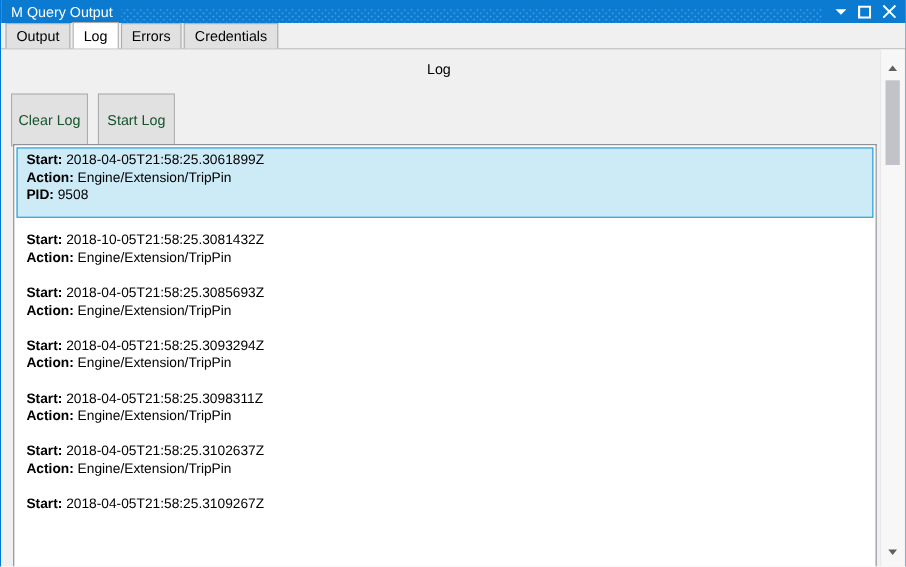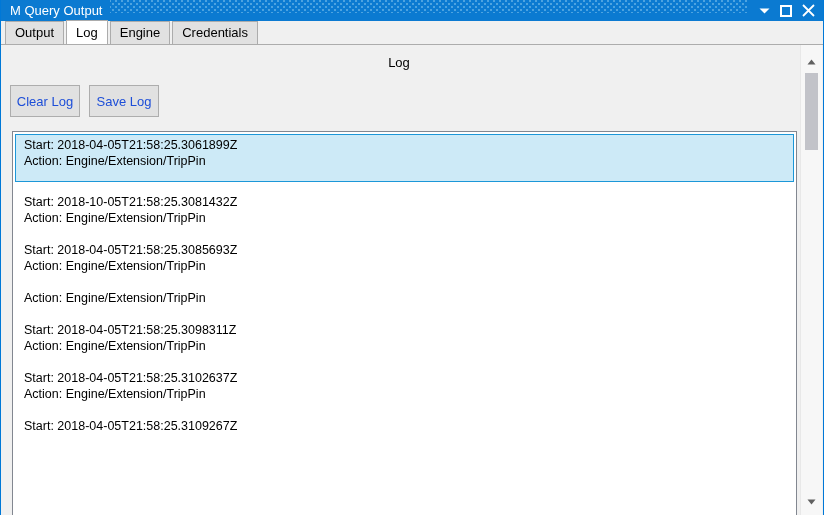--- a/index.html
+++ b/index.html
@@ -28,21 +28,21 @@
   }
 
   
   #titlebar {
     position: absolute;
     left: 0; top: 0;
     width: 824px;
     height: 21px;
     background: #0b7ad1;
     display: flex;
-    align-items: flex-start;
+    align-items: flex-end;
     overflow: hidden;
   }
   #title-text {
     color: #ffffff;
     font-size: 13px;
     padding-left: 9px;
     white-space: nowrap;
     line-height: 21px;
   }
   #title-grip {
@@ -122,26 +122,26 @@
   }
 
   #button-row {
     position: absolute;
     left: 9px; top: 40px;
     display: flex;
     gap: 9px;
   }
   .pushbutton {
     width: 70px;
-    height: 32px;
+    height: 48px;
     background: #e1e1e1;
     border: 1px solid #adadad;
     font-family: "Liberation Sans", sans-serif;
     font-size: 13px;
-    color: #1d4ed8;
+    color: #14532d;
     cursor: default;
     padding: 0;
     box-sizing: border-box;
   }
 
   
   #log-list {
     position: absolute;
     left: 11px;
     top: 86px;
@@ -166,21 +166,21 @@
     margin-bottom: 9px;
     padding-bottom: 12px;
   }
   .log-line {
     font-size: 12.5px;
     line-height: 16px;
     white-space: nowrap;
     color: #000000;
   }
   .log-line .k {
-    font-weight: normal;
+    font-weight: bold;
   }
 
   
   #scrollbar {
     position: absolute;
     right: 1px;
     top: 45px;
     width: 22px;
     height: 470px;
     background: #f7f7f7;
@@ -237,47 +237,49 @@
         <svg width="13" height="13" viewBox="0 0 13 13">
             <path d="M1 1 L12 12 M12 1 L1 12" stroke="#ffffff" stroke-width="1.8" fill="none"></path>
           </svg>
       </span>
     </div>
   </div>
 
   <div id="tabstrip">
     <div class="tab"><span>Output</span></div>
     <div class="tab selected"><span>Log</span></div>
-    <div class="tab"><span>Engine</span></div>
+    <div class="tab"><span>Errors</span></div>
     <div class="tab"><span>Credentials</span></div>
   </div>
 
   <div id="content">
 
     <div id="log-header">Log</div>
 
     <div id="button-row">
       <button class="pushbutton">Clear Log</button>
-      <button class="pushbutton">Save Log</button>
+      <button class="pushbutton">Start Log</button>
     </div>
 
     <div id="log-list">
         <div class="log-entry selected">
           <div class="log-line"><span class="k">Start:</span><span> 2018-04-05T21:58:25.3061899Z</span></div>
           <div class="log-line"><span class="k">Action:</span><span> Engine/Extension/TripPin</span></div>
+          <div class="log-line"><span class="k">PID:</span><span> 9508</span></div>
         </div>
         <div class="log-entry">
           <div class="log-line"><span class="k">Start:</span><span> 2018-10-05T21:58:25.3081432Z</span></div>
           <div class="log-line"><span class="k">Action:</span><span> Engine/Extension/TripPin</span></div>
         </div>
         <div class="log-entry">
           <div class="log-line"><span class="k">Start:</span><span> 2018-04-05T21:58:25.3085693Z</span></div>
           <div class="log-line"><span class="k">Action:</span><span> Engine/Extension/TripPin</span></div>
         </div>
         <div class="log-entry">
+          <div class="log-line"><span class="k">Start:</span><span> 2018-04-05T21:58:25.3093294Z</span></div>
           <div class="log-line"><span class="k">Action:</span><span> Engine/Extension/TripPin</span></div>
         </div>
         <div class="log-entry">
           <div class="log-line"><span class="k">Start:</span><span> 2018-04-05T21:58:25.3098311Z</span></div>
           <div class="log-line"><span class="k">Action:</span><span> Engine/Extension/TripPin</span></div>
         </div>
         <div class="log-entry">
           <div class="log-line"><span class="k">Start:</span><span> 2018-04-05T21:58:25.3102637Z</span></div>
           <div class="log-line"><span class="k">Action:</span><span> Engine/Extension/TripPin</span></div>
         </div>

